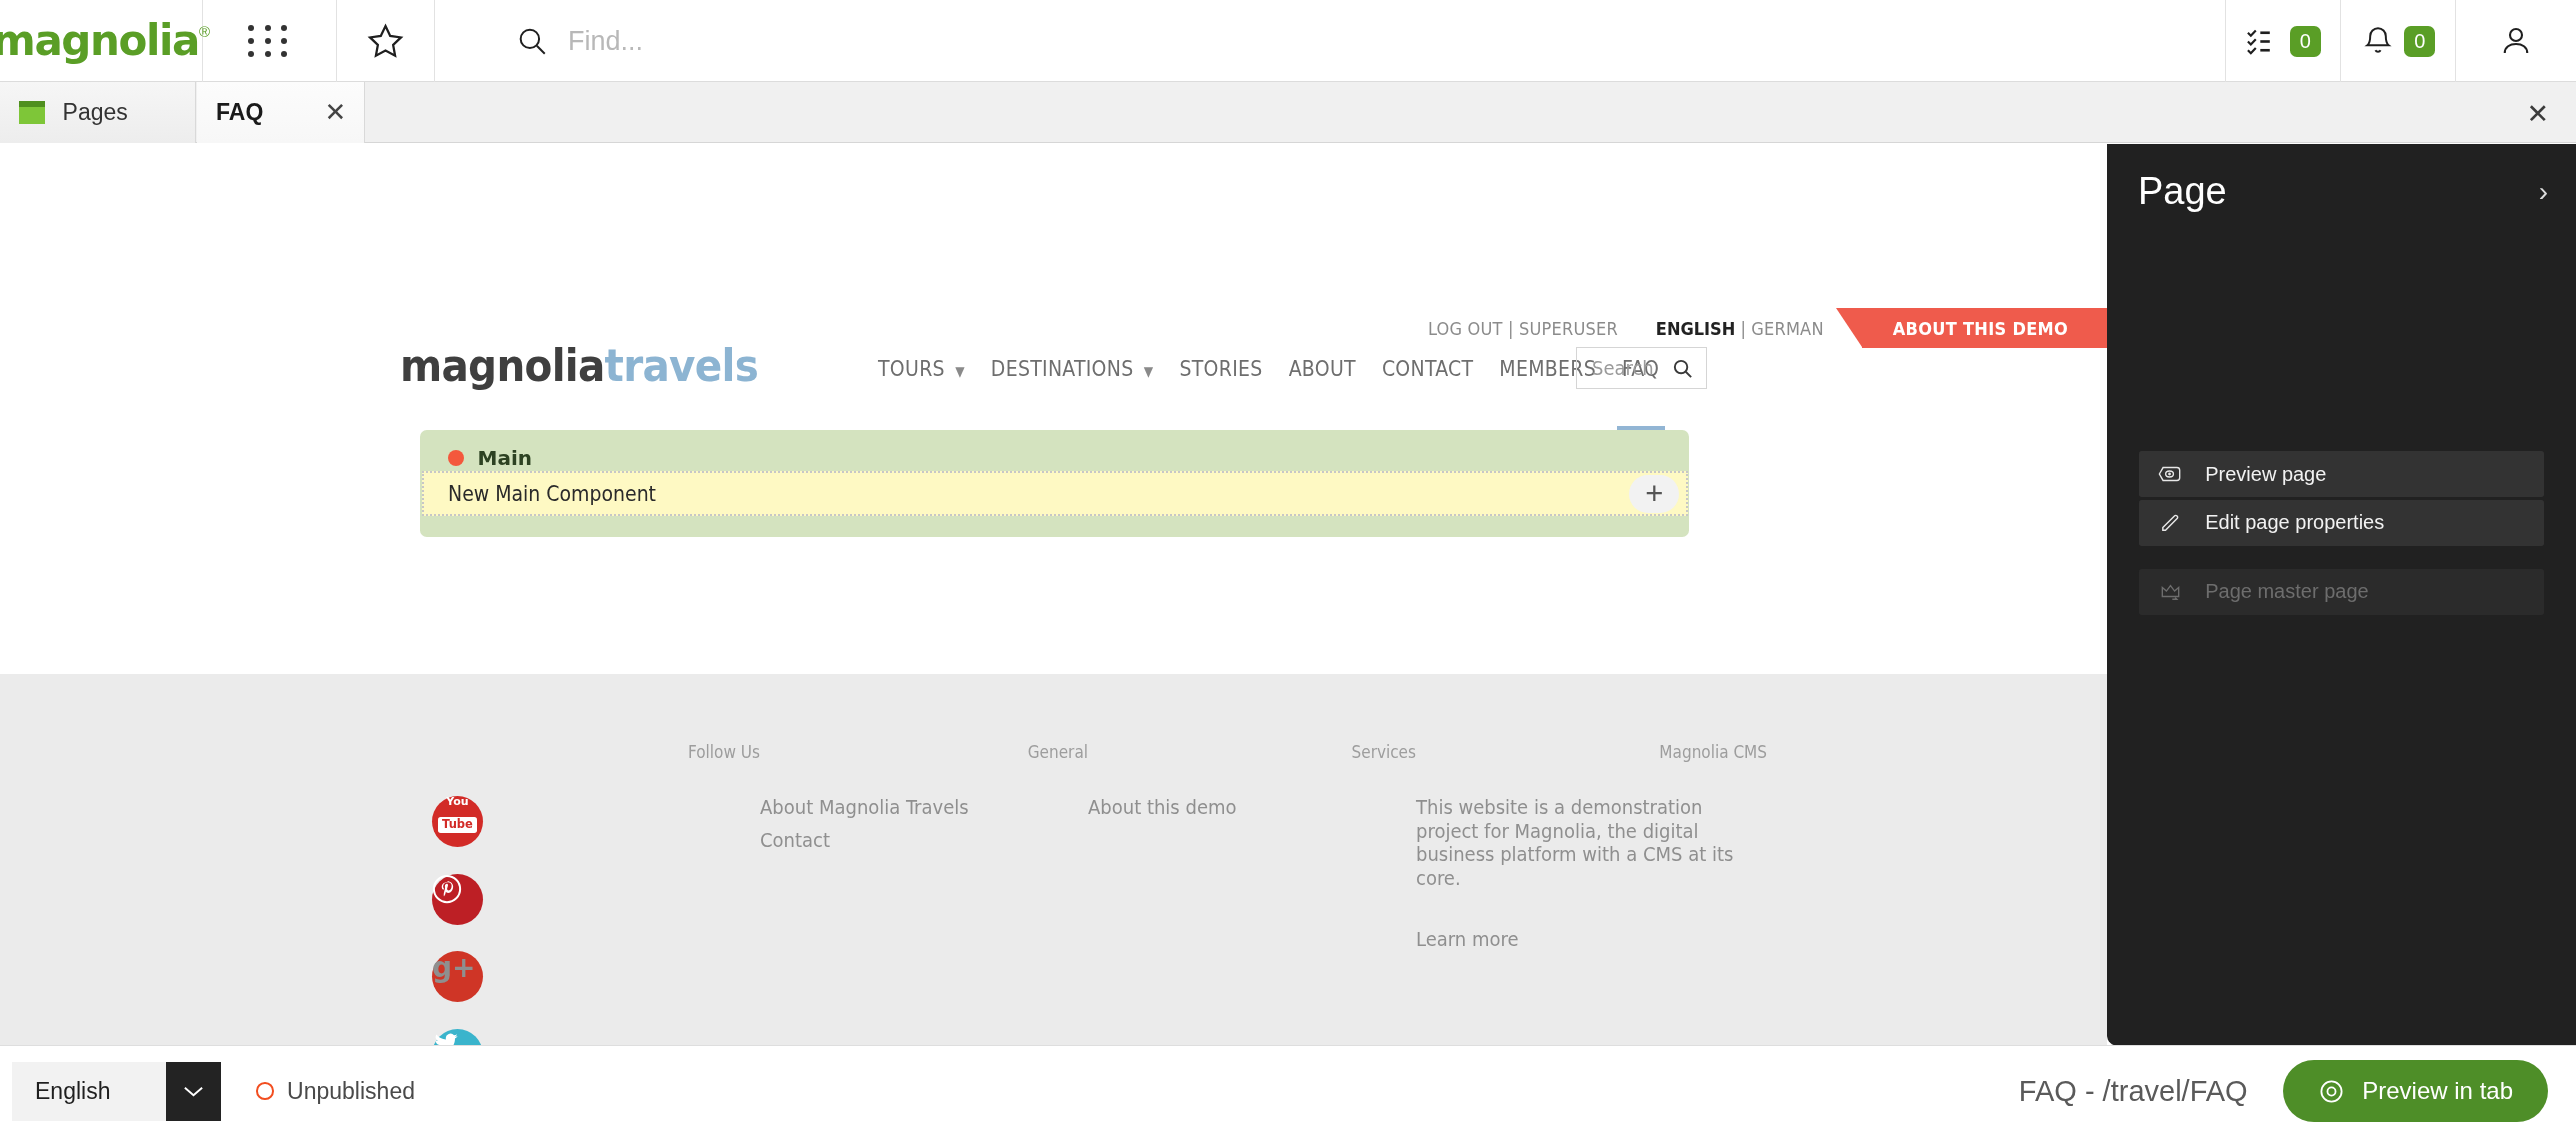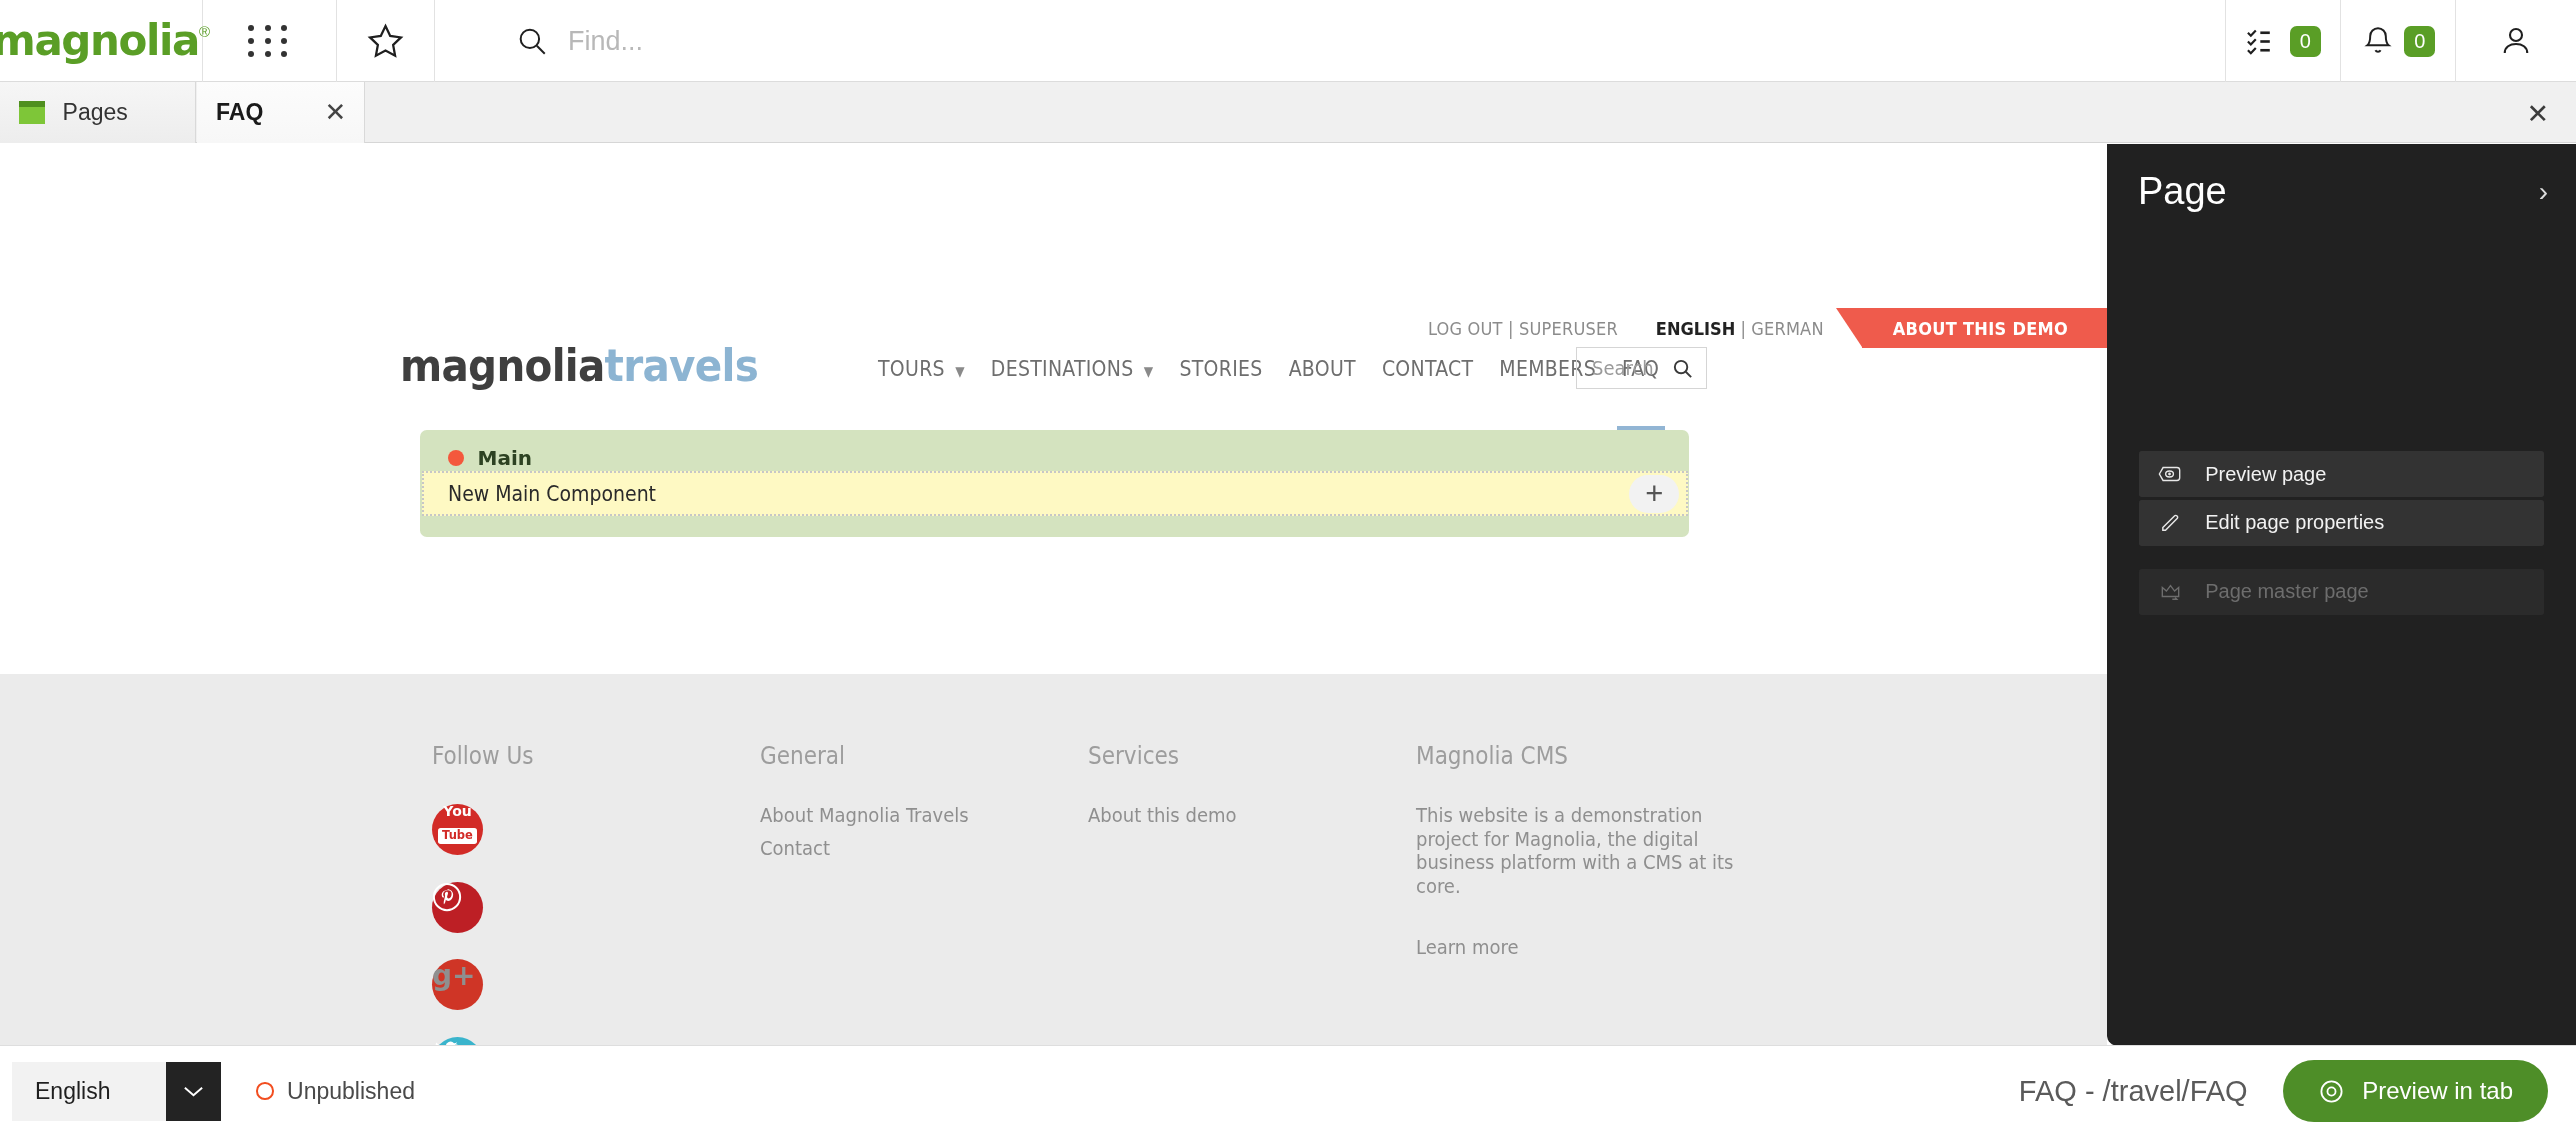--- a/index.html
+++ b/index.html
@@ -178,21 +178,21 @@
     width: 2107px; height: 516px; background: #ebebeb;
   }
   .footer-cols {
     position: absolute; top: 68px; left: 432px;
     display: flex; gap: 0;
     font-family: "DejaVu Sans Condensed","Liberation Sans", sans-serif;
   }
   .fcol { width: 328px; }
   .fcol.wide { width: 351px; }
   .fcol h4 {
-    font-size: 24px; font-weight: normal; color: #9d9d9d; margin-bottom: 34px;
+    font-size: 17px; font-weight: normal; color: #9d9d9d; margin-bottom: 34px; text-align: right;
   }
   .fcol a, .fcol p {
     display: block; font-size: 20px; color: #8f8f8f; line-height: 1.18;
     margin-bottom: 9.5px; text-decoration: none;
   }
   .fcol p { margin-bottom: 0; }
   .fcol .learn { margin-top: 38px; }
   .socials { display: flex; flex-direction: column; gap: 17px; margin-top: 8px; }
   .soc {
     width: 51px; height: 51px; border-radius: 50%;
@@ -201,21 +201,21 @@
   }
   .soc-yt { background: #d22b27; }
   .soc-pin { background: #bd1f25; }
   .soc-gp { background: #cf3526; }
   .soc-tw { background: #3ab4cc; }
   .yt-box {
     background: #fff; color: #d22b27; font-size: 11.5px; line-height: 1;
     padding: 2px 4px; border-radius: 2.7px; margin-top: 10px;
     font-family: "DejaVu Sans", sans-serif; font-weight: bold;
   }
-  .yt-you { font-size: 14px; color: #fff; font-family: "DejaVu Sans", sans-serif; }
+  .yt-you { font-size: 11px; color: #fff; font-family: "DejaVu Sans", sans-serif; }
 
   
   .sidepanel {
     position: absolute; top: 144px; right: 0;
     width: 469px; height: 902px;
     background: #212121;
     border-bottom-left-radius: 10.8px;
   }
   .sp-head {
     position: absolute; top: 26px; left: 31px; right: 28px;

